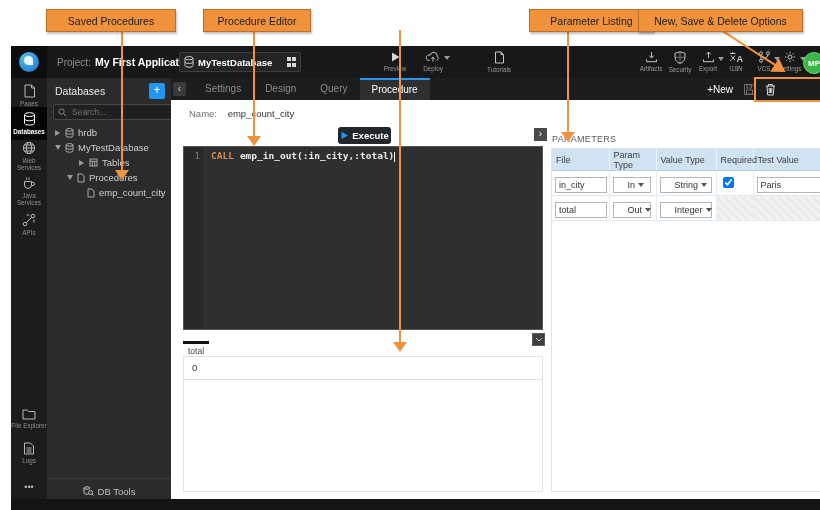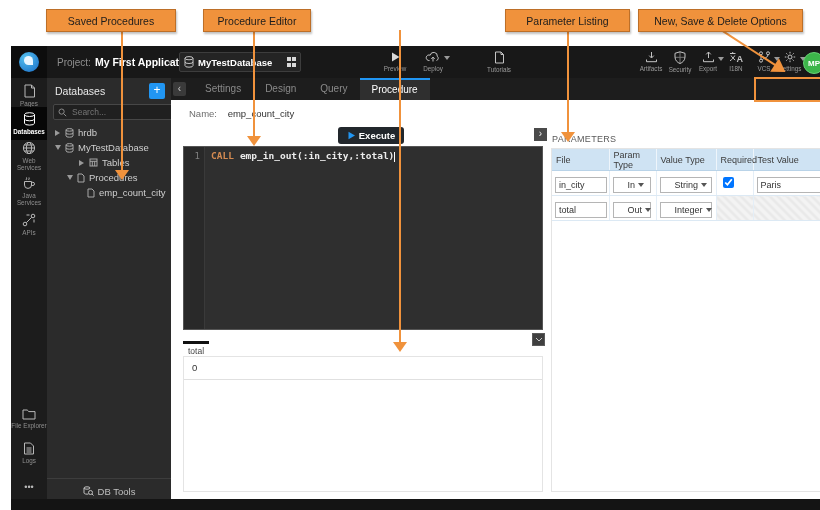--- a/index.html
+++ b/index.html
@@ -73,21 +73,21 @@
   .tab{height:22px;line-height:22px;padding:0 12px;color:#8a8a8a;font-size:10px;cursor:pointer;box-sizing:border-box;}
   .tab.active{background:#2f2f2f;color:#fff;border-top:2px solid #2196f3;line-height:20px;}
   .tb-actions{position:absolute;right:46px;top:0;height:22px;display:flex;align-items:center;}
   .new-btn{color:#fff;font-size:10px;margin-right:10px;cursor:pointer;}
   .icon-btn{margin-right:9px;cursor:pointer;display:flex;align-items:center;}
 
   
   .content{position:absolute;left:160px;top:100px;width:654px;height:397px;background:#fff;}
   .name-row{position:absolute;left:178px;top:108px;font-size:9.5px;color:#6e6e6e;}
   .name-row b{color:#333;font-weight:normal;margin-left:8px;}
-  .exec-btn{position:absolute;left:327px;top:127px;width:66px;height:17px;background:#22272c;border-radius:3px;
+  .exec-btn{position:absolute;left:327px;top:127px;width:53px;height:17px;background:#22272c;border-radius:3px;
     display:flex;align-items:center;justify-content:center;cursor:pointer;}
   .exec-btn span{color:#fff;font-size:9.5px;font-weight:bold;margin-left:3px;}
   .editor{position:absolute;left:172px;top:146px;width:360px;height:184px;background:#2f2f2f;border:1px solid #555;box-sizing:border-box;}
   .gutter{position:absolute;left:0;top:0;width:20px;height:100%;background:#292929;border-right:1px solid #3a3a3a;}
   .lineno{position:absolute;left:0;top:4px;width:16px;text-align:right;color:#808080;
     font-family:"DejaVu Sans Mono",monospace;font-size:9px;}
   .codeline{position:absolute;left:27px;top:3px;font-family:"DejaVu Sans Mono",monospace;font-size:9.5px;font-weight:bold;color:#ececec;white-space:nowrap;}
   .kw{color:#d38a51;margin-right:6px;}
   .cursor{display:inline-block;width:1px;height:10px;background:#fff;vertical-align:middle;}
   .ed-collapse{position:absolute;left:521px;top:333px;width:13px;height:13px;background:#3f3f3f;border:1px solid #5a5a5a;
@@ -126,21 +126,21 @@
 <body>
 
 <div class="screen">
 
   <div class="callout" style="left:35px;width:128px;">
       <span>Saved Procedures</span>
     </div>
   <div class="callout" style="left:192px;width:106px;">
       <span>Procedure Editor</span>
     </div>
-  <div class="callout" style="left:494px;width:123px;">
+  <div class="callout" style="left:518px;width:123px;">
       <span>Parameter Listing</span>
     </div>
   <div class="callout" style="left:627px;width:163px;">
       <span>New, Save &amp; Delete Options</span>
     </div>
 
   <div class="aline" style="left:110px;top:30px;height:140px;"></div>
   <div class="ahead" style="left:104px;top:170px;"></div>
   <div class="aline" style="left:242px;top:30px;height:106px;"></div>
   <div class="ahead" style="left:236px;top:136px;"></div>
@@ -367,20 +367,36 @@
     </div>
   </div>
 
   <div class="tabsbar">
     <div class="collapse-btn">‹</div>
     <div class="tabs">
       <span class="tab">Settings</span>
       <span class="tab">Design</span>
       <span class="tab">Query</span>
       <span class="tab active">Procedure</span>
+    </div>
+    <div class="tb-actions">
+      <span class="new-btn">+New</span>
+      <span class="icon-btn">
+        <svg width="13" height="13" viewBox="0 0 13 13">
+            <path d="M1.5 1.5 h8 l2 2 v8 h-10 Z" fill="none" stroke="#6e6e6e"></path>
+            <rect x="3.5" y="7" width="6" height="4" fill="none" stroke="#6e6e6e"></rect>
+            <rect x="4" y="2" width="4.5" height="3" fill="none" stroke="#6e6e6e"></rect>
+          </svg>
+      </span>
+      <span class="icon-btn">
+        <svg width="11" height="13" viewBox="0 0 11 13">
+            <path d="M1 3 h9 M3.5 3 V1.5 h4 V3 M2 3 l.7 9 h5.6 l.7 -9" fill="none" stroke="#d9d9d9"></path>
+            <path d="M4.2 5 v5 M5.5 5 v5 M6.8 5 v5" stroke="#d9d9d9"></path>
+          </svg>
+      </span>
     </div>
   </div>
 
   <div class="content"></div>
 
   <div class="name-row">
     <span>Name:</span>
     <b>emp_count_city</b>
   </div>
 

